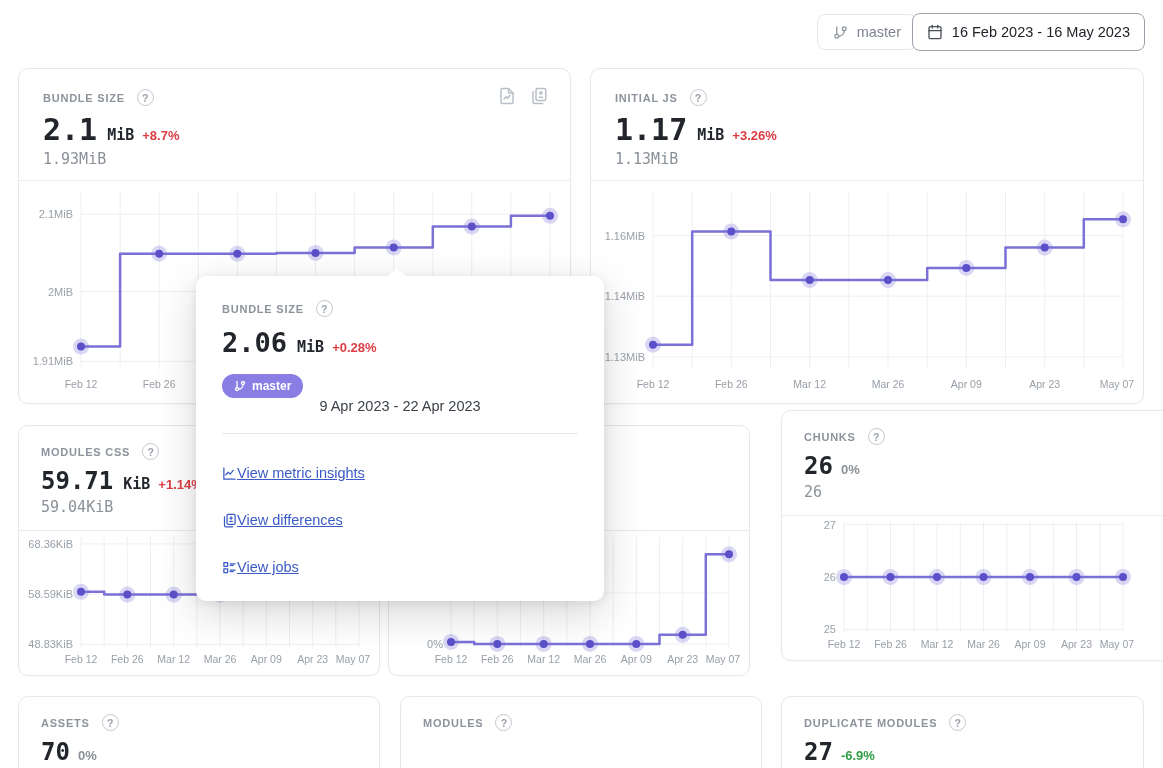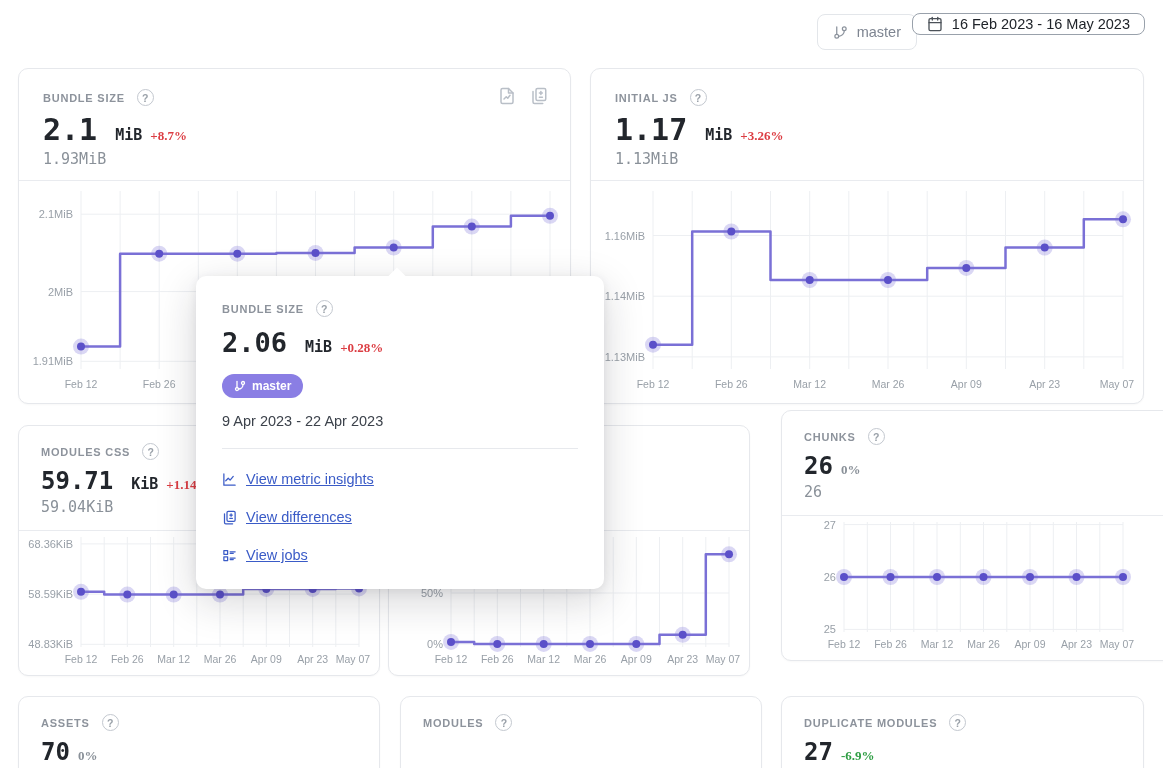--- a/index.html
+++ b/index.html
@@ -6,21 +6,21 @@
   body{
     width:1163px;height:768px;overflow:hidden;position:relative;
     background:#ffffff;font-family:"Liberation Sans",sans-serif;color:#22262c;
   }
   
   .hbtn{
     position:absolute;display:flex;align-items:center;gap:9px;
     background:#fff;border-radius:8px;font-size:14.5px;box-sizing:border-box;cursor:pointer;
   }
   .branch-btn{right:246px;top:14px;height:36px;padding:0 15px;border:1px solid #e3e6ea;color:#7e8591;}
-  .date-btn{right:18px;top:13px;height:22px;padding:0 14px;border:1px solid #99a1ab;color:#20242a;}
+  .date-btn{right:18px;top:13px;height:38px;padding:0 14px;border:1px solid #99a1ab;color:#20242a;}
   .hbtn svg{flex:0 0 auto;}
 
   
   .card{
     position:absolute;background:#fff;border:1px solid #e6e8ec;border-radius:10px;
     box-sizing:border-box;overflow:hidden;box-shadow:0 1px 2px rgba(16,24,40,.03);
   }
   .card-header{position:absolute;left:0;right:0;top:0;}
   .big .card-header{padding:20px 24px 0;}
   .sml .card-header{padding:17px 22px 0;}
@@ -29,22 +29,22 @@
   .help{
     width:17px;height:17px;border:1.5px solid #c3c8cf;border-radius:50%;color:#9aa1a9;
     font-size:10.5px;font-weight:bold;display:inline-flex;align-items:center;justify-content:center;
     box-sizing:border-box;cursor:pointer;
   }
   .card-actions{position:absolute;right:22px;top:18px;display:flex;gap:14px;color:#b9bfc7;}
   .card-actions .aicon{cursor:pointer;display:inline-flex;}
   .value-row{display:flex;align-items:baseline;margin-top:9px;}
   .value{font-family:"DejaVu Sans Mono",monospace;font-weight:bold;font-size:30px;color:#22262c;line-height:1;}
   .sml .value{font-size:24px;}
-  .unit{font-family:"DejaVu Sans Mono",monospace;font-weight:bold;font-size:15px;color:#22262c;margin-left:18px;}
-  .delta{font-family:Liberation Serif, serif;font-weight:bold;font-size:13px;margin-left:8px;}
+  .unit{font-family:"DejaVu Sans Mono",monospace;font-weight:bold;font-size:15px;color:#22262c;margin-left:10px;}
+  .delta{font-family:Liberation Sans, sans-serif;font-weight:bold;font-size:13px;margin-left:8px;}
   .delta.neg{color:var(--negative);}
   .delta.pos{color:var(--positive);}
   .delta.neutral{color:#8a9199;}
   .baseline{font-family:"DejaVu Sans Mono",monospace;font-size:15px;color:#8a9199;margin-top:5px;}
 
   .chart{position:absolute;left:0;right:0;bottom:0;border-top:1px solid #e9ebef;cursor:crosshair;}
   .big .chart{height:222px;}
   .sml .chart{height:144px;}
   .chart svg{display:block;}
   .grid{stroke:#edeff2;stroke-width:1;}
@@ -73,24 +73,24 @@
   .tooltip .arrow{
     position:absolute;top:-6px;left:195px;width:12px;height:12px;background:#fff;transform:rotate(45deg);
   }
   .tooltip .value-row{margin-top:12px;}
   .tooltip .value{font-size:27px;}
   .badge{
     display:inline-flex;align-items:center;gap:6px;margin-top:18px;cursor:pointer;
     background:var(--badge);color:#fff;border-radius:13px;padding:5px 12px;
     font-size:12px;font-weight:bold;
   }
-  .period{font-size:14.5px;color:#3c424b;margin-top:15px;}
+  .period{font-size:14.5px;color:#3c424b;text-align:center;}
   .tt-divider{border:0;border-top:1px solid #e7e9ed;margin:19px 0 6px;}
   .tt-link{
-    display:flex;align-items:center;gap:9px;margin-top:22px;
+    display:flex;align-items:center;margin-top:31px;
     color:var(--link);font-size:14.5px;text-decoration:underline;cursor:pointer;width:max-content;
   }
   .tt-link svg{flex:0 0 auto;}
 </style>
 </head>
 <body>
 
 <div class="hbtn branch-btn">
   <span style="display:inline-flex;">
     <svg width="15" height="15" viewBox="0 0 24 24" fill="none" stroke="#8b929c" stroke-width="2" stroke-linecap="round" stroke-linejoin="round">

